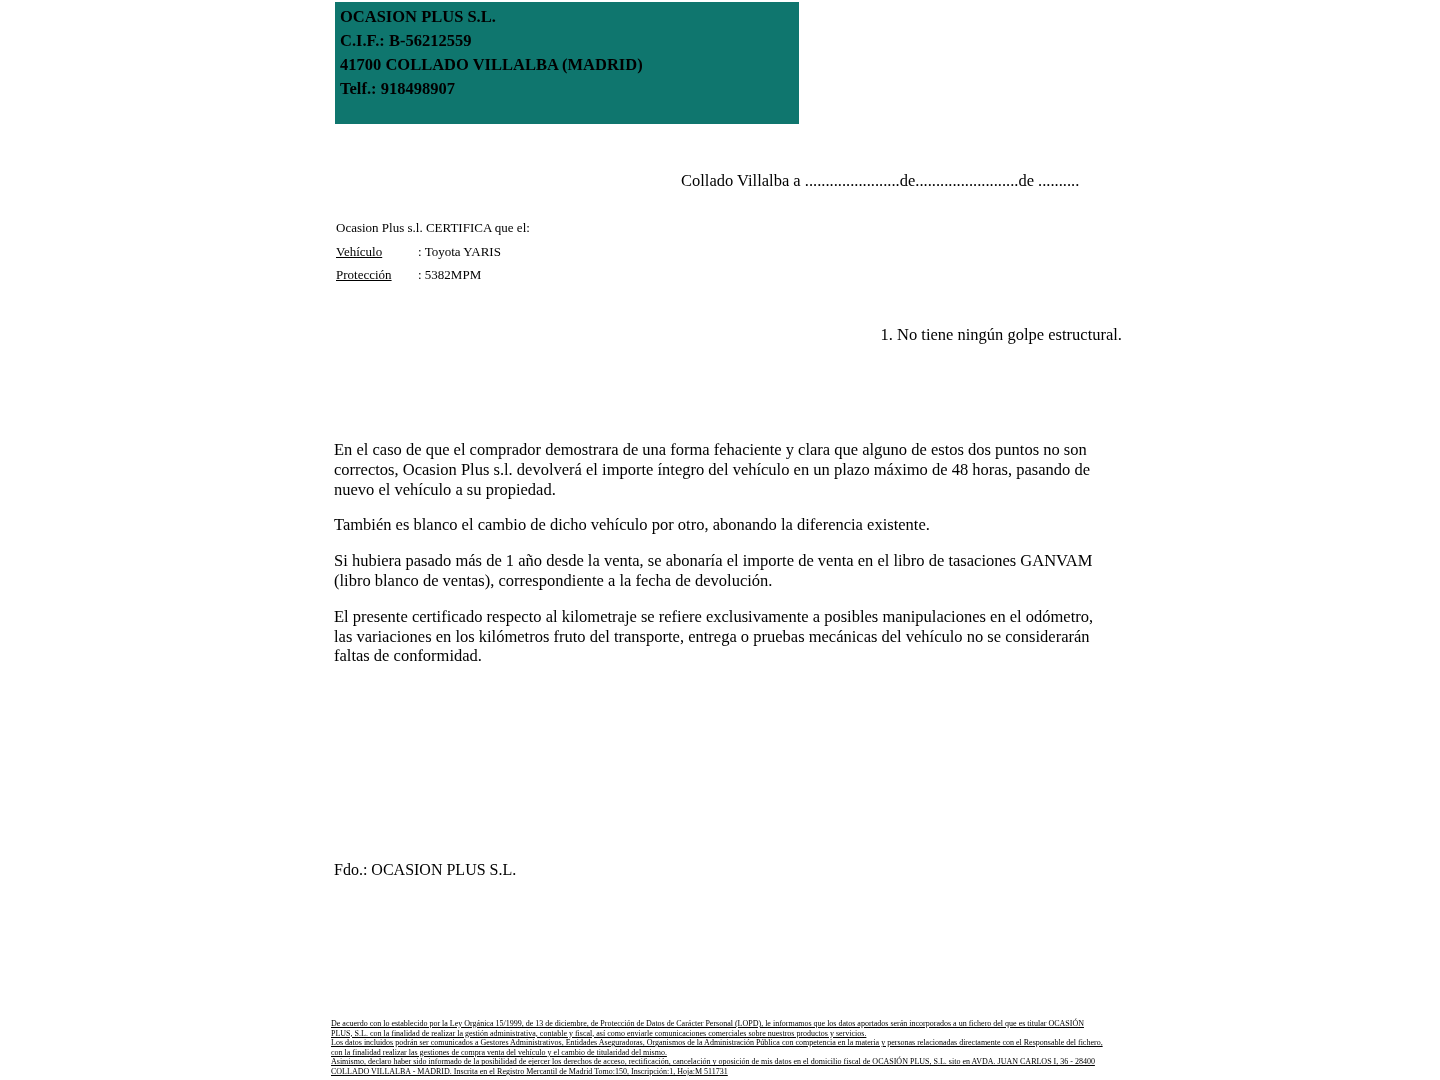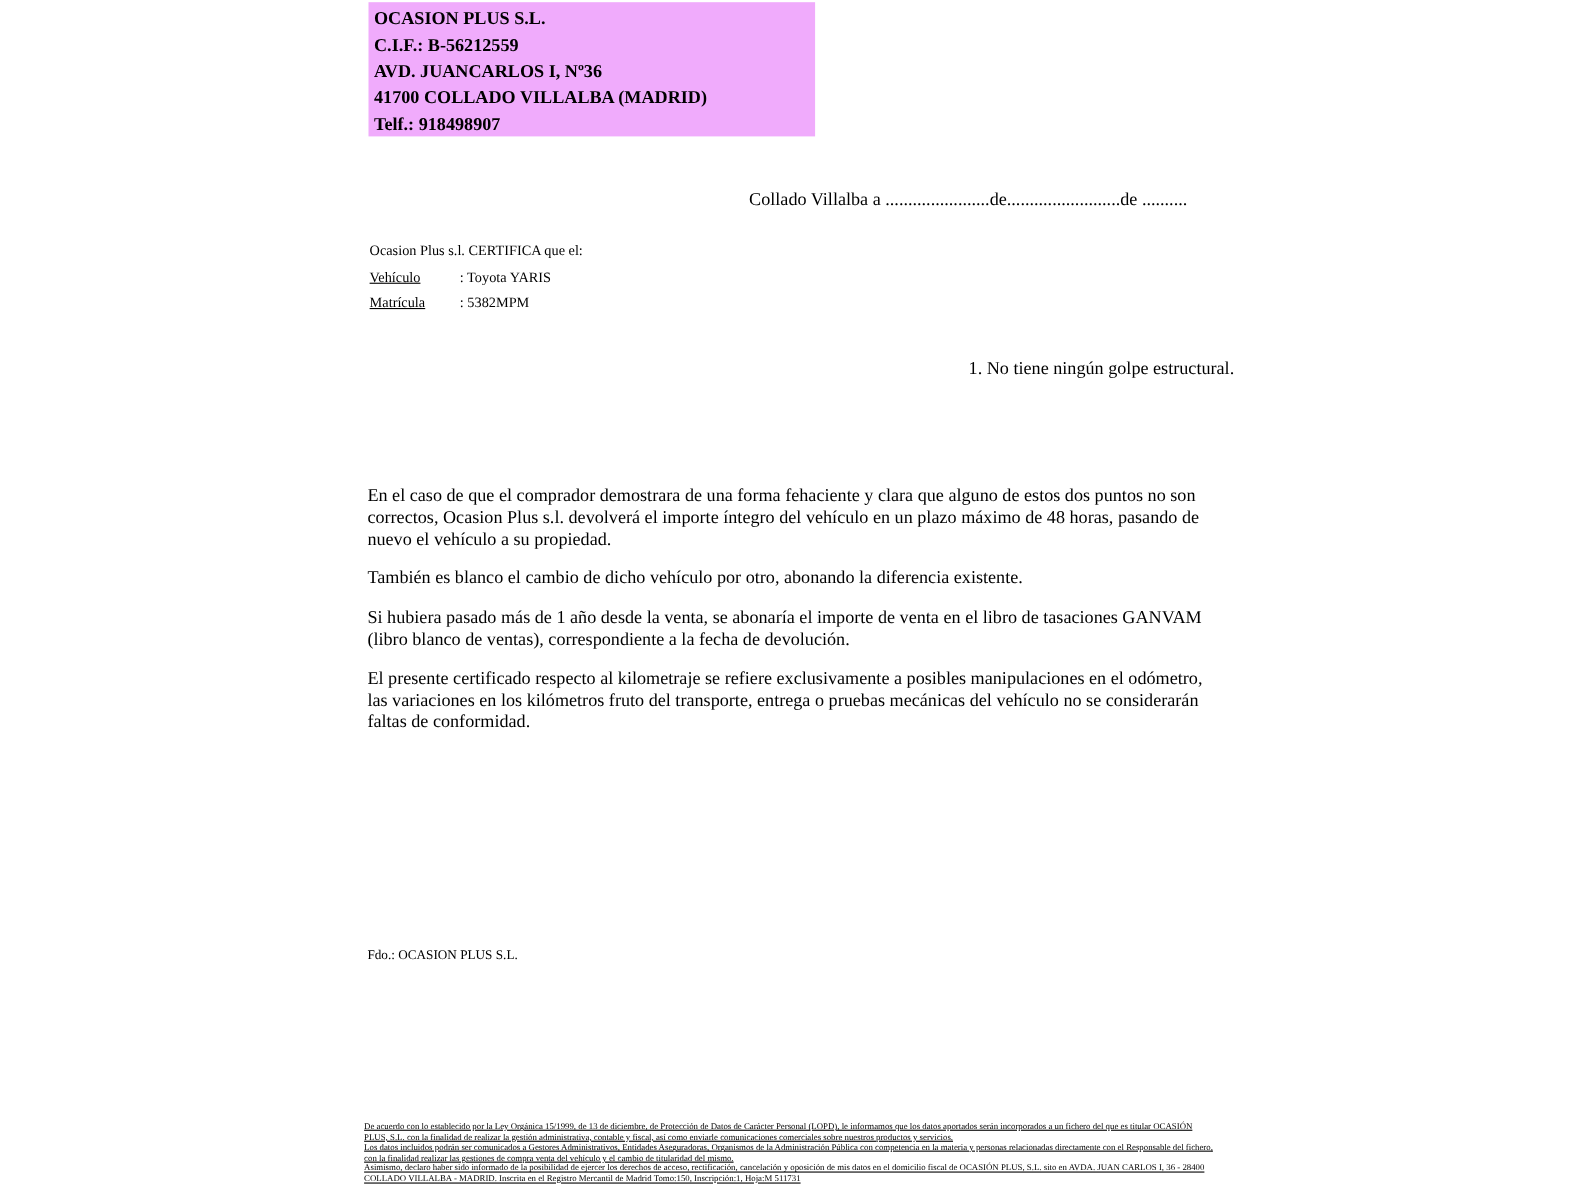--- a/index.html
+++ b/index.html
@@ -13,23 +13,23 @@
     position: relative;
     width: 1440px;
     height: 1080px;
     background: #ffffff;
     overflow: hidden;
   }
   .header-box {
     position: absolute;
     left: 335px;
     top: 2px;
-    width: 406px;
+    width: 464px;
     height: 122px;
-    background: #f0abfc;
+    background: #0f766e;
     box-sizing: border-box;
     padding: 3px 6px 0 5px;
   }
   .header-box .hline {
     font-weight: bold;
     font-size: 16.5px;
     line-height: 24px;
     white-space: nowrap;
   }
   .date-line {
@@ -73,21 +73,21 @@
     font-size: 16.5px;
     line-height: 19.8px;
   }
   .body-paragraphs p {
     margin: 0 0 16px 0;
   }
   .signature {
     position: absolute;
     left: 334px;
     top: 861px;
-    font-size: 12px;
+    font-size: 16px;
   }
   .legal {
     position: absolute;
     left: 331px;
     top: 1019px;
     width: 772px;
     font-size: 8px;
     line-height: 9.6px;
   }
   .legal .legal-para {
@@ -96,34 +96,33 @@
   }
 </style>
 </head>
 <body>
 
 <div class="page">
 
   <div class="header-box">
     <div class="hline">OCASION PLUS S.L.</div>
     <div class="hline">C.I.F.: B-56212559</div>
-    <div class="hline">AVD. JUANCARLOS I, Nº36</div>
     <div class="hline">41700 COLLADO VILLALBA (MADRID)</div>
     <div class="hline">Telf.: 918498907</div>
   </div>
 
   <div class="date-line">Collado Villalba a .......................de.........................de ..........</div>
 
   <div class="certify">
     <div>Ocasion Plus s.l. CERTIFICA que el:</div>
     <div class="row">
       <span class="lbl"><span class="u">Vehículo</span></span><span>: Toyota YARIS</span>
     </div>
     <div class="row">
-      <span class="lbl"><span class="u">Matrícula</span></span><span>: 5382MPM</span>
+      <span class="lbl"><span class="u">Protección</span></span><span>: 5382MPM</span>
     </div>
   </div>
 
   <div class="points">
     <div class="point">1. No tiene ningún golpe estructural.</div>
   </div>
 
   <div class="body-paragraphs">
     <p>En el caso de que el comprador demostrara de una forma fehaciente y clara que alguno de estos dos puntos no son correctos, Ocasion Plus s.l. devolverá el importe íntegro del vehículo en un plazo máximo de 48 horas, pasando de nuevo el vehículo a su propiedad.</p>
     <p>También es blanco el cambio de dicho vehículo por otro, abonando la diferencia existente.</p>

